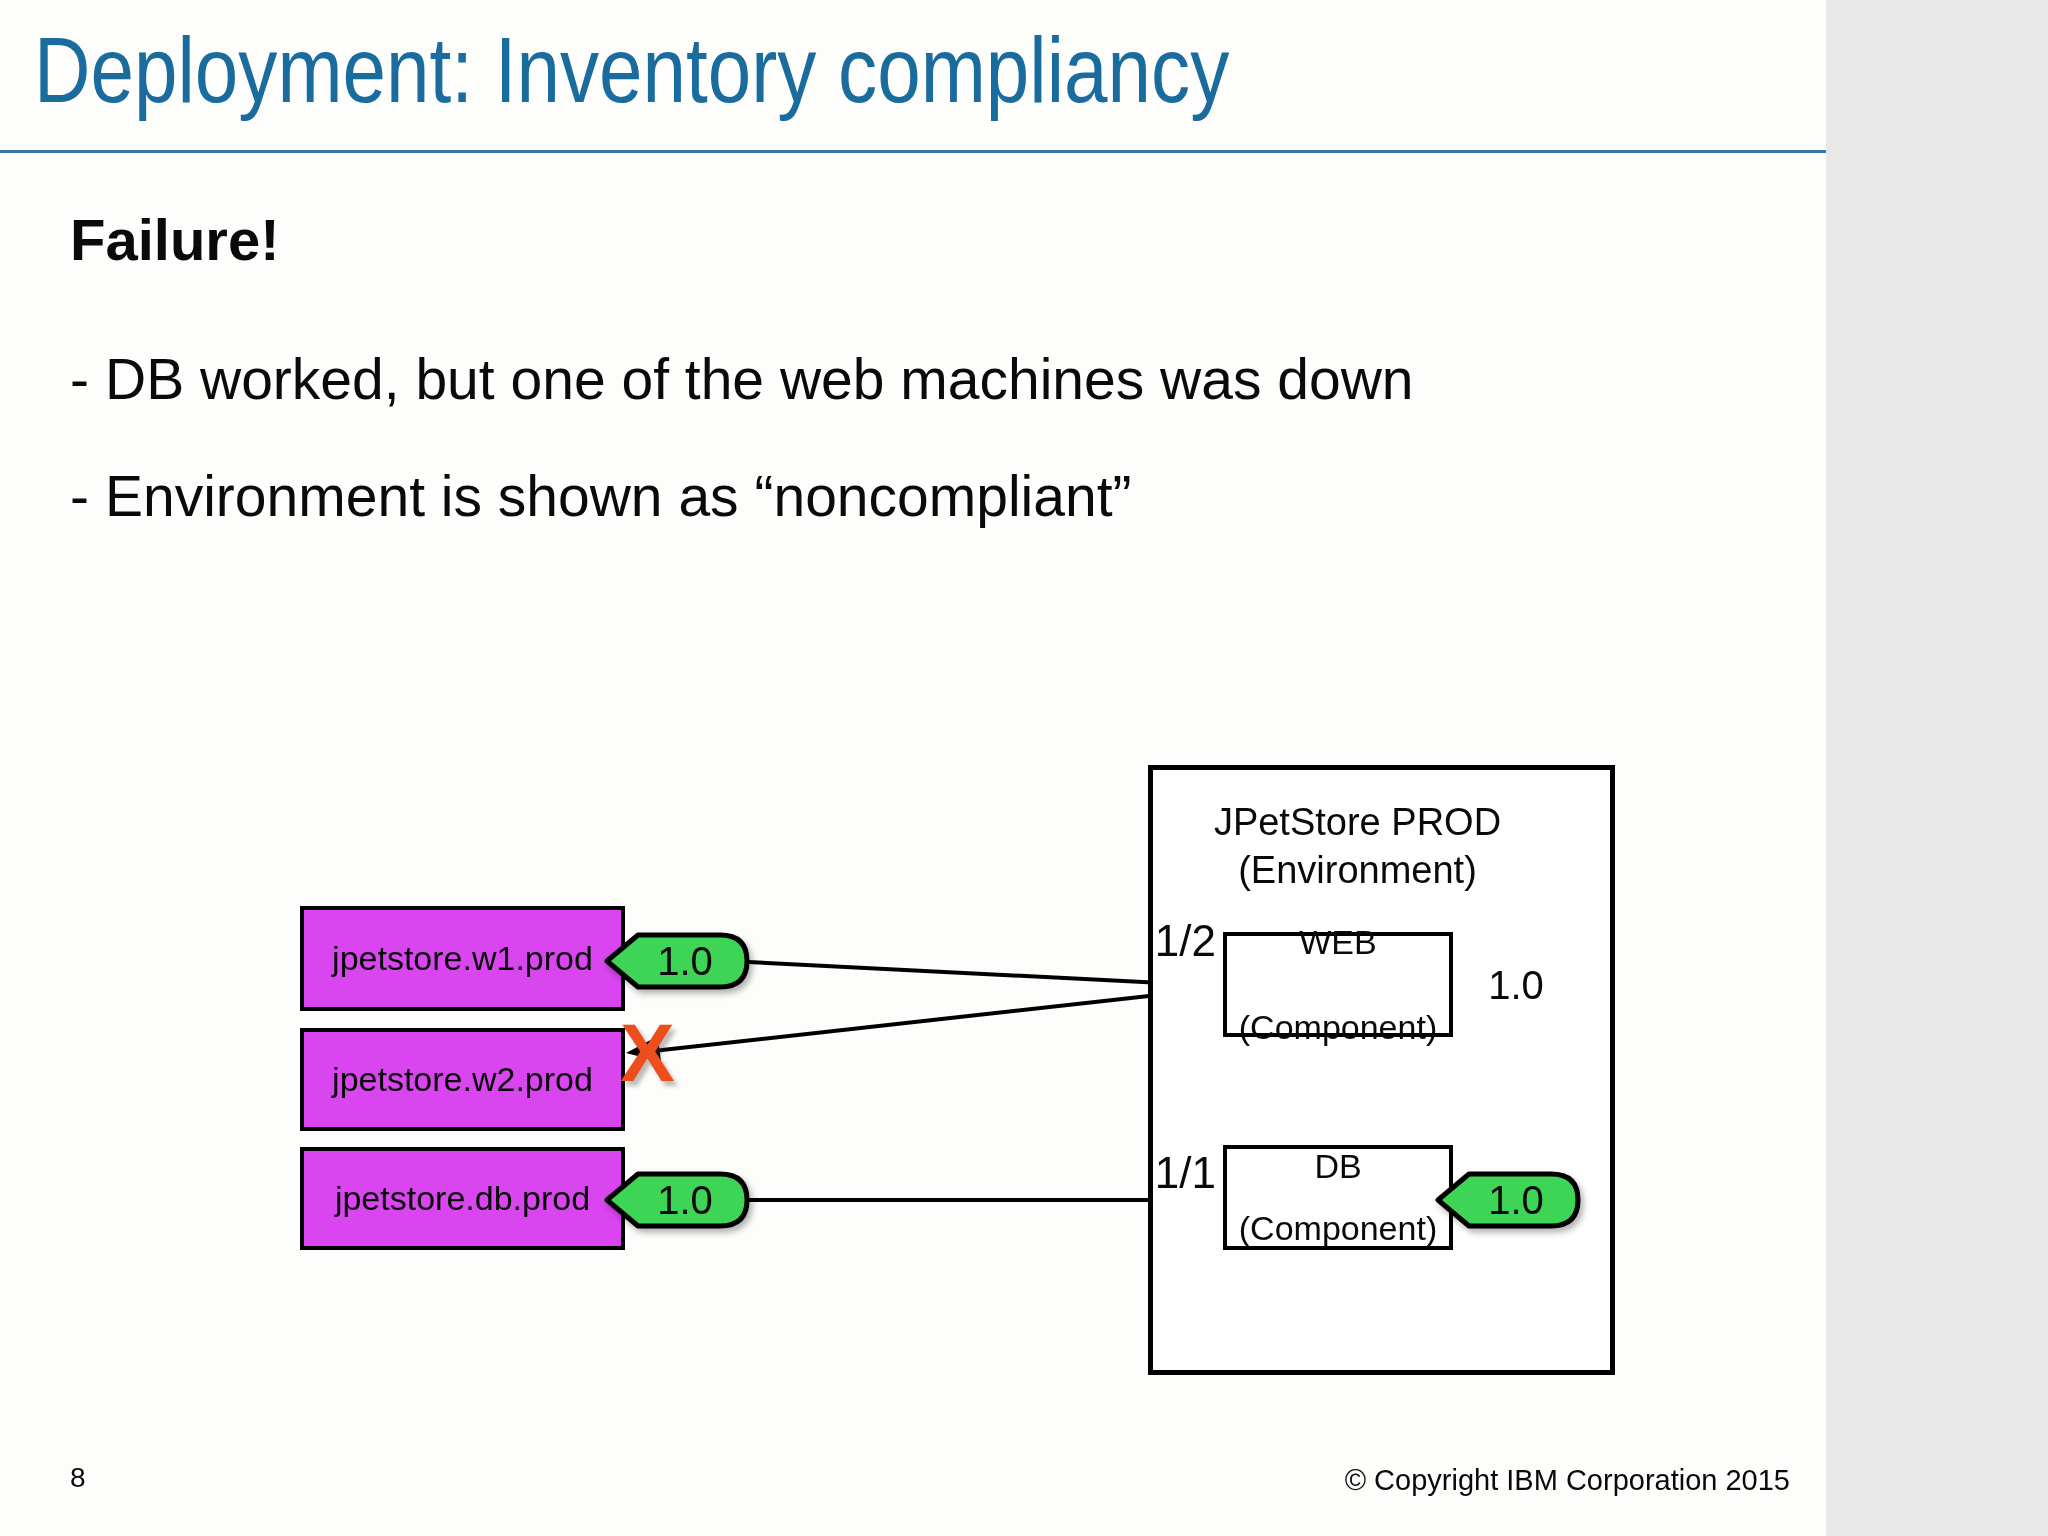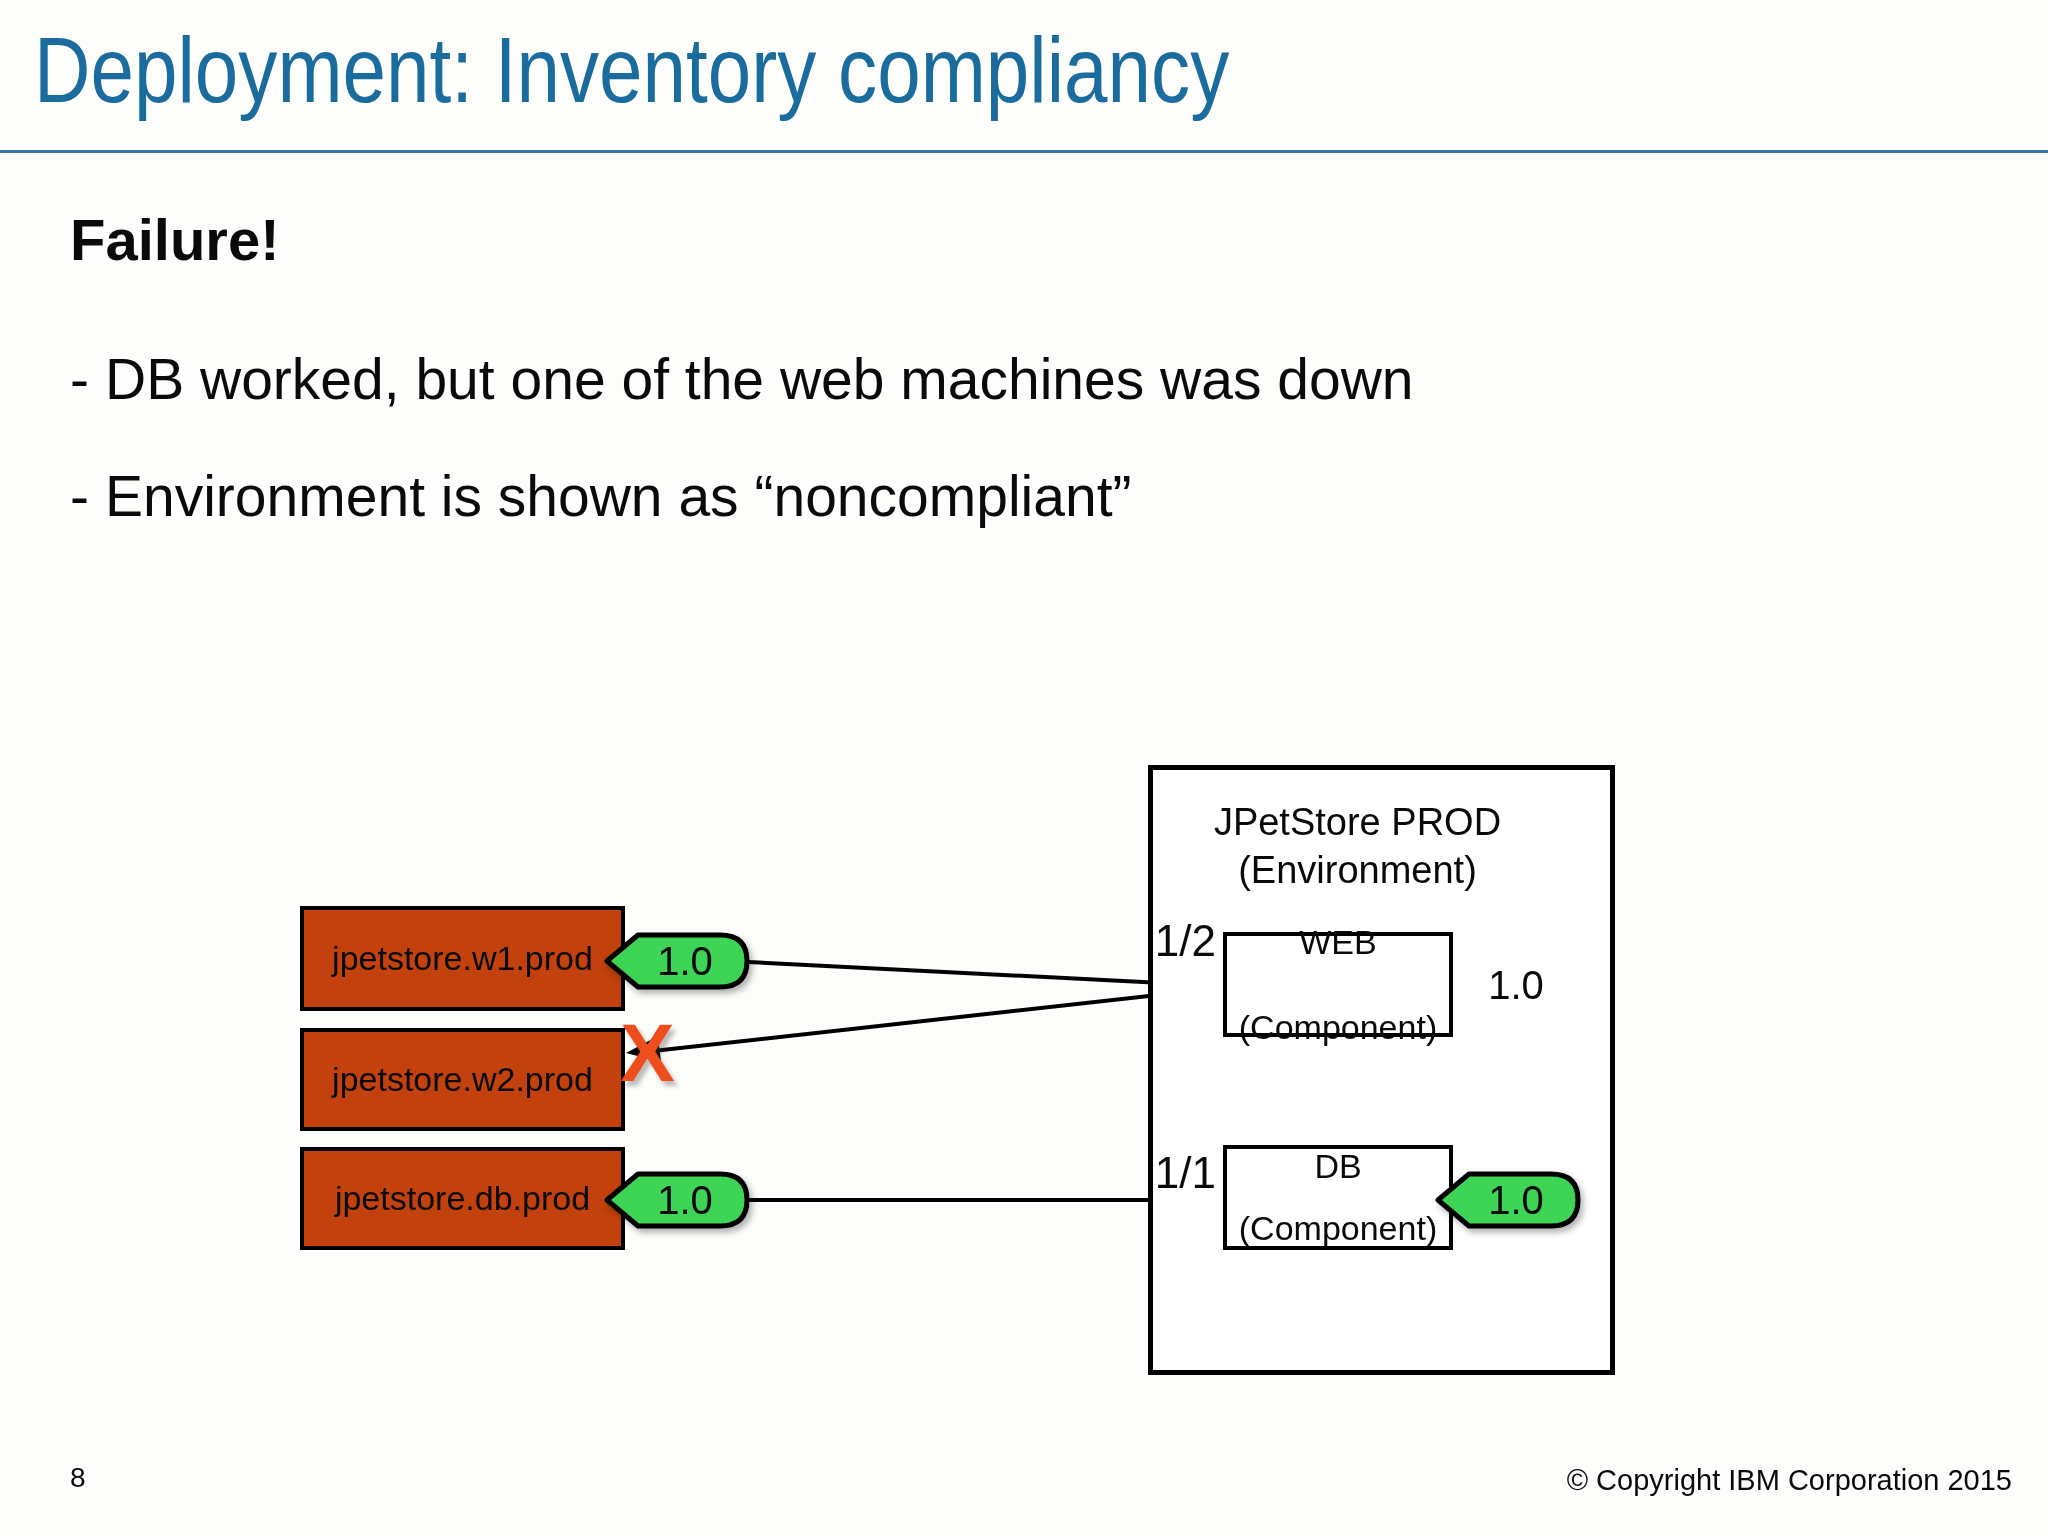--- a/index.html
+++ b/index.html
@@ -1,17 +1,17 @@
 <!DOCTYPE html>
 <html><head>
 <meta charset="utf-8">
 <style>
   html,body { margin:0; padding:0; background:#e8e8e8; }
   .slide {
-    position:relative; width:2048px; height:1536px;
+    position:relative; width:1826px; height:1536px;
     background:#fdfdfb; overflow:hidden;
     font-family:"Liberation Sans", sans-serif; color:#0a0a0a;
   }
 
   
   .slide-title {
     position:absolute; left:34px; top:18px;
     font-size:92px; line-height:1.15; color:#1a6b9e;
     white-space:nowrap; transform:scaleX(0.85); transform-origin:left top;
   }
@@ -31,21 +31,21 @@
   }
   .bullet-list li {
     font-size:57px; line-height:117px;
     padding-left:40px; text-indent:-40px;
   }
   .bullet-marker { margin-right:16px; }
 
   
   .machine-box {
     position:absolute; left:300px; width:325px; box-sizing:border-box;
-    border:4px solid #000; background:#c2410c;
+    border:4px solid #000; background:#d946ef;
     display:flex; align-items:center; justify-content:center;
     font-size:34px;
   }
   .machine-w1 { top:906px;  height:105px; }
   .machine-w2 { top:1028px; height:103px; }
   .machine-db { top:1147px; height:103px; }
 
   
   .badge {
     position:absolute; width:146px; height:60px;

